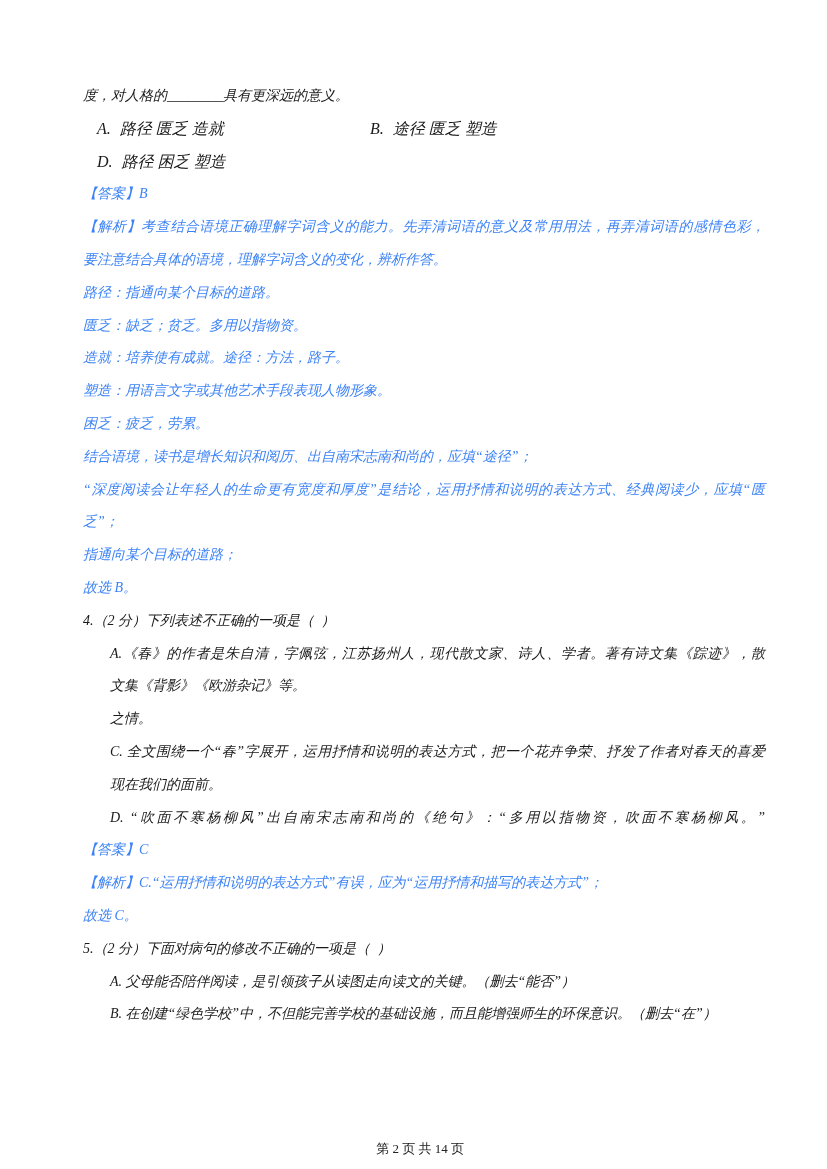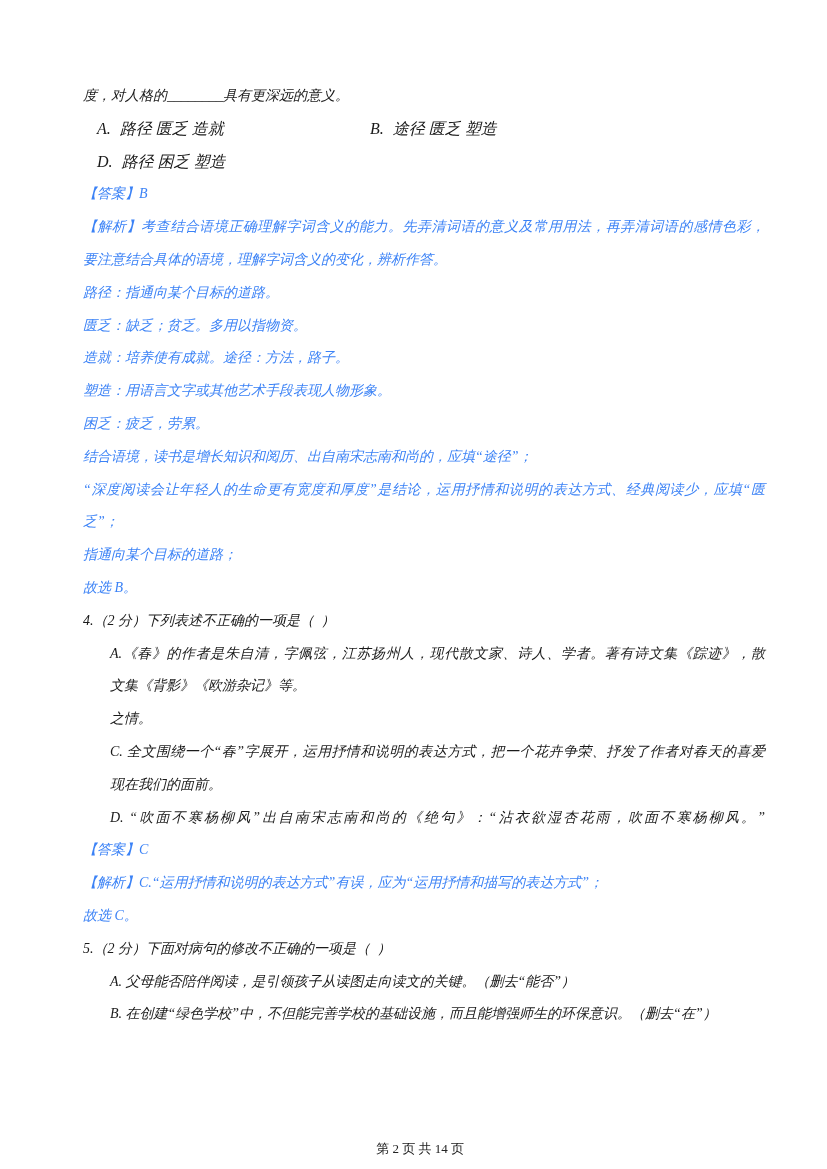--- a/index.html
+++ b/index.html
@@ -83,21 +83,21 @@
     <div class="line red">乏”；</div>
     <div class="line red">指通向某个目标的道路；</div>
     <div class="line red">故选 B。</div>
 
     <div class="line">4.（2 分）下列表述不正确的一项是（  ）</div>
     <div class="line indent fill">A.《春》的作者是朱自清，字佩弦，江苏扬州人，现代散文家、诗人、学者。著有诗文集《踪迹》，散</div>
     <div class="line indent">文集《背影》《欧游杂记》等。</div>
     <div class="line indent">之情。</div>
     <div class="line indent fill">C. 全文围绕一个“春”字展开，运用抒情和说明的表达方式，把一个花卉争荣、抒发了作者对春天的喜爱</div>
     <div class="line indent">现在我们的面前。</div>
-    <div class="line indent fill">D. “吹面不寒杨柳风”出自南宋志南和尚的《绝句》：“沾衣欲湿杏花雨，吹面不寒杨柳风。”</div>
+    <div class="line indent fill">D. “吹面不寒杨柳风”出自南宋志南和尚的《绝句》：“多用以指物资，吹面不寒杨柳风。”</div>
 
     <div class="line red">【答案】C</div>
     <div class="line red">【解析】C.“运用抒情和说明的表达方式”有误，应为“运用抒情和描写的表达方式”；</div>
     <div class="line red">故选 C。</div>
 
     <div class="line">5.（2 分）下面对病句的修改不正确的一项是（  ）</div>
     <div class="line indent">A. 父母能否陪伴阅读，是引领孩子从读图走向读文的关键。（删去“能否”）</div>
     <div class="line indent">B. 在创建“绿色学校”中，不但能完善学校的基础设施，而且能增强师生的环保意识。（删去“在”）</div>
 
   </div>

